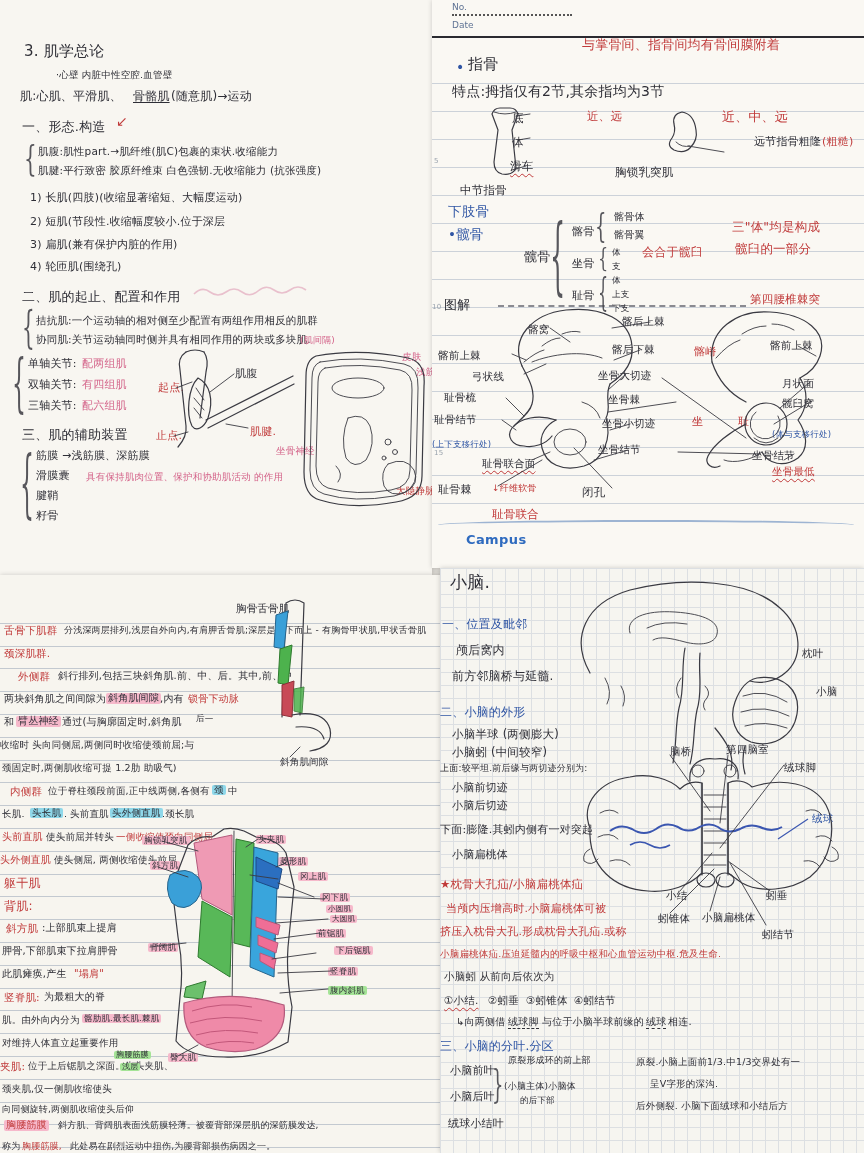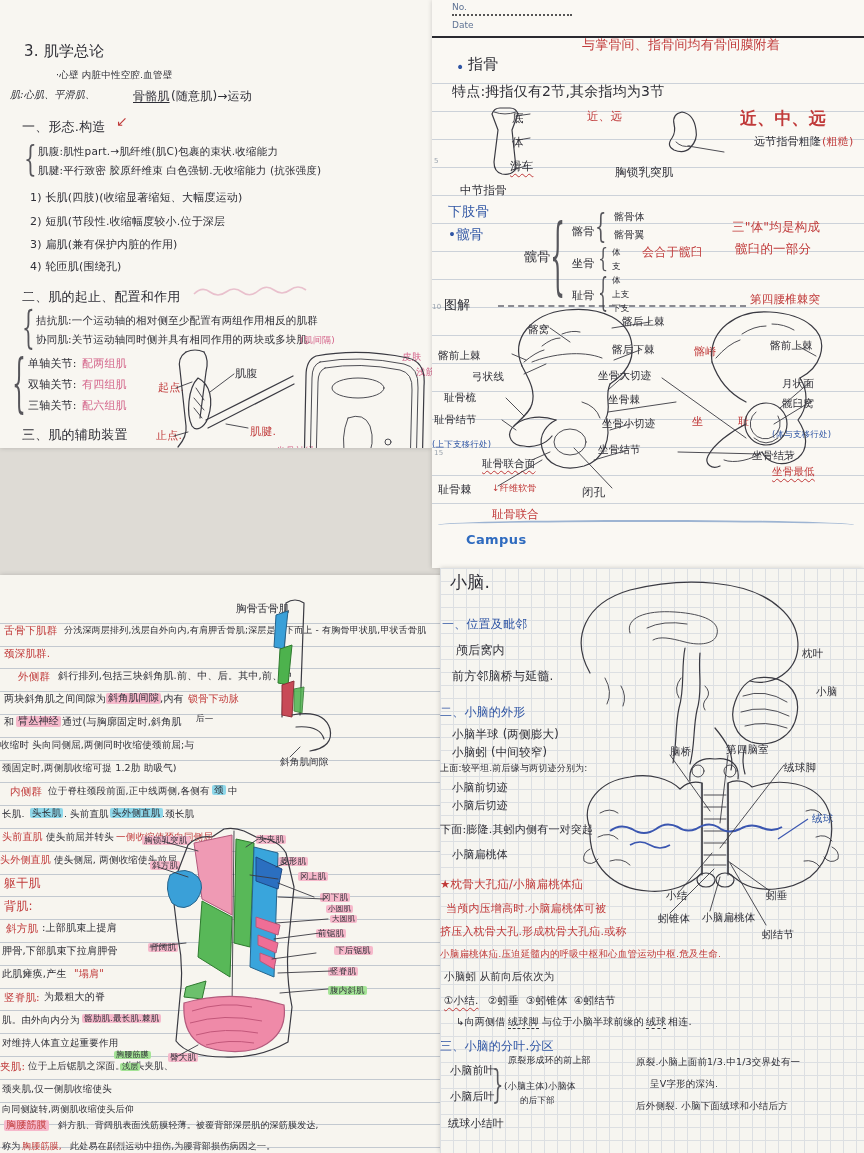--- a/index.html
+++ b/index.html
@@ -35,25 +35,25 @@
   .page-grid{background-color:#f6f5f0;
     background-image:linear-gradient(#dcdfe2 1px,transparent 1px),linear-gradient(90deg,#dcdfe2 1px,transparent 1px);
     background-size:13px 13px;}
   .squiggle{position:absolute;}
 </style>
 </head>
 <body>
 
 <div id="canvas">
 
-  <div class="page" style="left:0;top:0;width:432px;height:448px;">
+  <div class="page" style="left:0;top:0;width:432px;height:575px;">
     <div>
         <span class="itm" style="left: 24px; top: 44px; font-size: 15px;">3. 肌学总论</span>
         <span class="itm" style="left: 56px; top: 70px; font-size: 9.5px;">·心壁    内脏中性空腔.血管壁</span>
-        <span class="itm" style="left: 10px; top: 90px; font-size: 10px; font-style: italic;">肌:心肌、平滑肌、</span>
+        <span class="itm" style="left: 20px; top: 90px; font-size: 12px;">肌:心肌、平滑肌、</span>
         <span class="itm u-solid" style="left: 133px; top: 90px; font-size: 12px;">骨骼肌</span>
         <span class="itm" style="left: 171px; top: 90px; font-size: 12px;">(随意肌)→运动</span>
         <span class="itm" style="left: 22px; top: 120px; font-size: 13px;">一、形态.构造</span>
         <span class="itm c-red" style="left: 116px; top: 114px; font-size: 14px;">↙</span>
         <span class="itm brace" style="left: 24px; top: 140px; font-size: 20px; transform: scale(1, 1.8);">{</span>
         <span class="itm" style="left: 38px; top: 146px; font-size: 10.5px;">肌腹:肌性part.→肌纤维(肌C)包裹的束状.收缩能力</span>
         <span class="itm" style="left: 38px; top: 165px; font-size: 10.5px;">肌腱:平行致密 胶原纤维束 白色强韧.无收缩能力 (抗张强度)</span>
         <span class="itm" style="left: 30px; top: 192px; font-size: 11px;">1) 长肌(四肢)(收缩显著缩短、大幅度运动)</span>
         <span class="itm" style="left: 30px; top: 216px; font-size: 11px;">2) 短肌(节段性.收缩幅度较小.位于深层</span>
         <span class="itm" style="left: 30px; top: 239px; font-size: 11px;">3) 扁肌(兼有保护内脏的作用)</span>
@@ -118,21 +118,21 @@
     <div class="tr-no-dots"></div>
     <span class="tr-date">Date</span>
     <div class="tr-topline"></div>
     <div class="tr-dash"></div>
     <div>
         <span class="itm c-red" style="left: 150px; top: 38px; font-size: 13px;">与掌骨间、指骨间均有骨间膜附着</span>
         <span class="itm c-blue" style="left: 24px; top: 60px; font-size: 14px;">•</span>
         <span class="itm" style="left: 36px; top: 57px; font-size: 15px;">指骨</span>
         <span class="itm" style="left: 20px; top: 84px; font-size: 14px;">特点:拇指仅有2节,其余指均为3节</span>
         <span class="itm c-red" style="left: 155px; top: 110px; font-size: 11.5px;">近、远</span>
-        <span class="itm c-red" style="left: 308px; top: 110px; font-size: 17px; font-weight: bold;">近、中、远</span>
+        <span class="itm c-red" style="left: 290px; top: 110px; font-size: 13px;">近、中、远</span>
         <span class="itm" style="left: 80px; top: 112px; font-size: 11.5px;">底</span>
         <span class="itm" style="left: 80px; top: 136px; font-size: 11.5px;">体</span>
         <span class="itm u-wavy" style="left: 78px; top: 160px; font-size: 11.5px;">滑车</span>
         <span class="itm" style="left: 28px; top: 184px; font-size: 11.5px;">中节指骨</span>
         <span class="itm" style="left: 322px; top: 136px; font-size: 11px;">远节指骨粗隆</span>
         <span class="itm c-red" style="left: 390px; top: 136px; font-size: 11px;">(粗糙)</span>
         <span class="itm" style="left: 183px; top: 166px; font-size: 11.5px;">胸锁乳突肌</span>
         <span class="itm c-blue" style="left: 16px; top: 204px; font-size: 13.5px;">下肢骨</span>
         <span class="itm c-blue" style="left: 16px; top: 227px; font-size: 13.5px; text-align: center;">•髋骨</span>
         <span class="itm" style="left: 92px; top: 250px; font-size: 13px;">髋骨</span>

